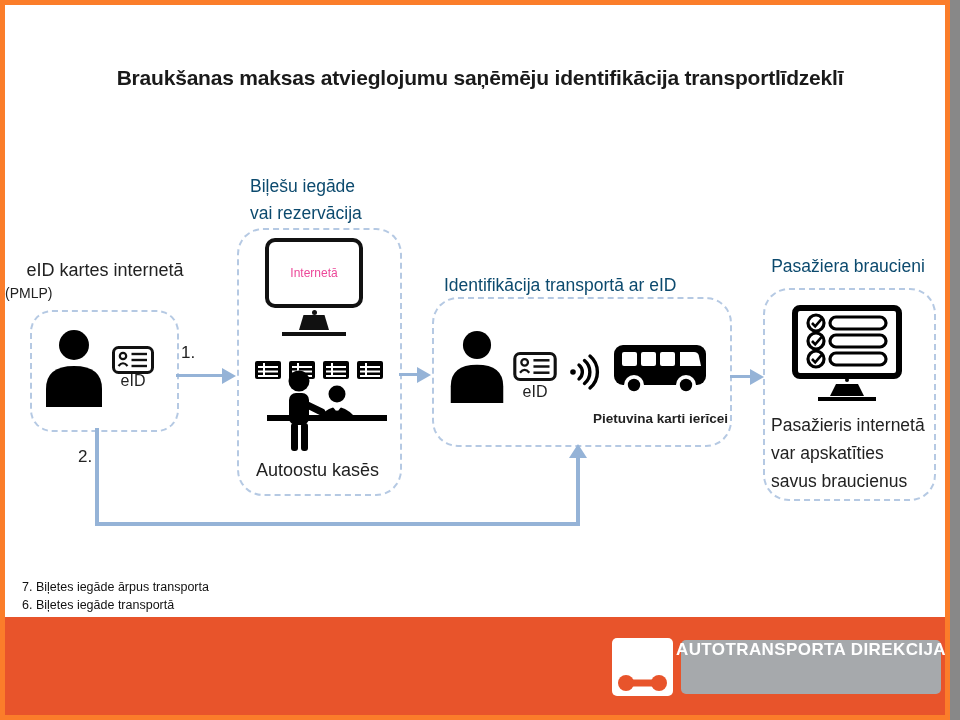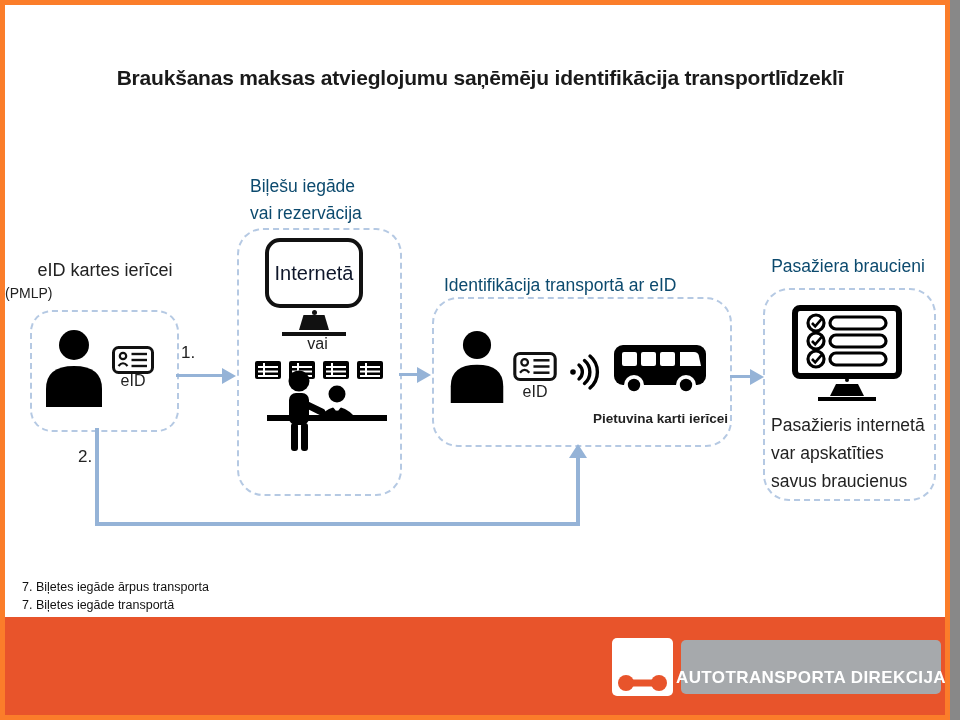--- a/index.html
+++ b/index.html
@@ -15,45 +15,45 @@
     font-size:21px;font-weight:bold;color:#1a1a1a;letter-spacing:-0.2px;
   }
   .node-heading{position:absolute;color:#0c4a6e;font-size:17.5px;}
   .dashed-box{position:absolute;border:2px dashed #B5C9E3;border-radius:26px;background:#fff;}
   .c-line{position:absolute;background:#95B3D7;}
   .arrow-right{position:absolute;width:0;height:0;border-top:8px solid transparent;border-bottom:8px solid transparent;border-left:14px solid #95B3D7;}
   .arrow-up{position:absolute;width:0;height:0;border-left:9px solid transparent;border-right:9px solid transparent;border-bottom:14px solid #95B3D7;}
   .step-label{position:absolute;font-size:17px;color:#222;}
   .small-label{position:absolute;font-size:16px;color:#222;text-align:center;}
   .monitor{position:absolute;left:265px;top:238px;width:98px;}
-  .monitor-screen{height:62px;border:4px solid #111;border-radius:15px;background:#fff;display:flex;align-items:center;justify-content:center;font-size:20px;color:#0f172a;}
+  .monitor-screen{height:62px;border:4px solid #111;border-radius:10px;background:#fff;display:flex;align-items:center;justify-content:center;font-size:12px;color:#ec4899;}
   .monitor-dot{width:5px;height:5px;border-radius:50%;background:#111;margin:2px auto 0;}
   .monitor-stand{width:30px;height:15px;background:#111;clip-path:polygon(15% 0,85% 0,100% 100%,0 100%);margin:0 auto;}
   .monitor-base{width:64px;height:4px;background:#111;margin:2px auto 0;}
   .caption{position:absolute;color:#222;}
   .footnote{position:absolute;left:22px;font-size:12.5px;color:#111;}
   .footer-band{position:absolute;left:0;right:0;top:617px;bottom:0;background:#E8542B;}
   .logo-white{position:absolute;left:612px;top:638px;width:61px;height:58px;background:#fff;border-radius:5px;z-index:10;}
   .brand-badge{
     position:absolute;left:681px;top:640px;width:260px;height:54px;background:#A6A9AC;border-radius:5px;z-index:10;
-    display:flex;align-items:flex-end;justify-content:center;padding-bottom:6px;box-sizing:border-box;
+    display:flex;justify-content:center;padding-bottom:6px;box-sizing:border-box;
   }
   .brand-badge span{font-size:17px;font-weight:bold;color:#fff;letter-spacing:0.4px;white-space:nowrap;}
   svg{display:block;}
 </style>
 </head>
 <body>
 
 <div class="page">
 
   <div class="title">Braukšanas maksas atvieglojumu saņēmēju identifikācija transportlīdzeklī</div>
 
   <div class="node-heading preline" style="left:250px;top:173px;line-height:27px;">Biļešu iegāde
 vai rezervācija</div>
-  <div class="node-heading" style="left:5px;top:260px;width:200px;text-align:center;font-size:18px;color:#222;">eID kartes ierīcei</div>
+  <div class="node-heading" style="left:5px;top:260px;width:200px;text-align:center;font-size:18px;color:#222;">eID kartes internetā</div>
   <div class="node-heading" style="left:5px;top:285px;width:200px;text-align:left;font-size:14px;color:#222;">(PMLP)</div>
   <div class="node-heading" style="left:756px;top:256px;width:184px;text-align:center;">Pasažiera braucieni</div>
   <div class="node-heading" style="left:444px;top:275px;">Identifikācija transportā ar eID</div>
 
   <div class="dashed-box" style="left:30px;top:310px;width:145px;height:118px;border-radius:22px;"></div>
   <div class="dashed-box" style="left:237px;top:228px;width:161px;height:264px;"></div>
   <div class="dashed-box" style="left:432px;top:297px;width:296px;height:146px;"></div>
   <div class="dashed-box" style="left:763px;top:288px;width:169px;height:209px;"></div>
 
   <svg class="abs" style="left:42px;top:329px;" width="64" height="78" viewBox="0 0 64 78">
@@ -73,21 +73,20 @@
   <div class="step-label" style="left:181px;top:343px;">1.</div>
   <div class="c-line" style="left:176px;top:374px;width:46px;height:3px;"></div>
   <div class="arrow-right" style="left:222px;top:368px;"></div>
 
   <div class="monitor">
     <div class="monitor-screen">Internetā</div>
     <div class="monitor-dot"></div>
     <div class="monitor-stand"></div>
     <div class="monitor-base"></div>
   </div>
-  <div class="small-label" style="left:237px;top:335px;width:161px;">vai</div>
   <svg class="abs" style="left:255px;top:361px;" width="132" height="90" viewBox="0 0 132 90">
     <g fill="#000">
       <rect x="0" y="0" width="26" height="18" rx="2"></rect>
       <rect x="34" y="0" width="26" height="18" rx="2"></rect>
       <rect x="68" y="0" width="26" height="18" rx="2"></rect>
       <rect x="102" y="0" width="26" height="18" rx="2"></rect>
     </g>
     <g stroke="#fff" stroke-width="2">
       <line x1="3" y1="6" x2="23" y2="6"></line>
         <line x1="3" y1="10.5" x2="23" y2="10.5"></line>
@@ -110,20 +109,21 @@
     <path d="M66 54 q16 -16 32 0 v2 H66 Z" fill="#000"></path>
     <path d="M77 45 l5 6 5 -6 z" fill="#fff"></path>
     <path d="M82 49 l3.2 4 -3.2 6 -3.2 -6 z" fill="#000"></path>
     <rect x="12" y="54" width="120" height="6" fill="#000"></rect>
     <circle cx="44" cy="20" r="10.5" fill="#000"></circle>
     <rect x="34" y="32" width="20" height="32" rx="7" fill="#000"></rect>
     <rect x="48" y="38" width="26" height="7" rx="3.5" fill="#000" transform="rotate(26 48 38)"></rect>
     <rect x="36" y="62" width="7" height="28" rx="3" fill="#000"></rect>
     <rect x="46" y="62" width="7" height="28" rx="3" fill="#000"></rect>
   </svg>
+  <div class="small-label" style="left:237px;top:460px;width:161px;font-size:18px;">Autoostu kasēs</div>
 
   <div class="c-line" style="left:399px;top:373px;width:18px;height:3px;"></div>
   <div class="arrow-right" style="left:417px;top:367px;"></div>
 
   <svg class="abs" style="left:447px;top:329px;" width="60" height="75" viewBox="0 0 64 78">
     <circle cx="32" cy="16" r="15" fill="#000"></circle>
     <path d="M4 78 V60 Q4 37 32 37 Q60 37 60 60 V78 Z" fill="#000"></path>
   </svg>
   <svg class="abs" style="left:513px;top:352px;" width="44" height="29" viewBox="0 0 42 28">
     <rect x="1.5" y="1.5" width="39" height="25" rx="5" fill="#fff" stroke="#111" stroke-width="3"></rect>
@@ -179,21 +179,21 @@
 var apskatīties
 savus braucienus</div>
 
   <div class="step-label" style="left:78px;top:447px;">2.</div>
   <div class="c-line" style="left:95px;top:428px;width:4px;height:97px;"></div>
   <div class="c-line" style="left:95px;top:522px;width:485px;height:4px;"></div>
   <div class="c-line" style="left:576px;top:457px;width:4px;height:68px;"></div>
   <div class="arrow-up" style="left:569px;top:444px;"></div>
 
   <div class="footnote" style="top:580px;">7. Biļetes iegāde ārpus transporta</div>
-  <div class="footnote" style="top:598px;">7. Biļetes iegāde transportā</div>
+  <div class="footnote" style="top:598px;">6. Biļetes iegāde transportā</div>
 
   <div class="footer-band"></div>
   <div class="logo-white">
     <svg width="61" height="58" viewBox="0 0 61 58">
       <rect x="14" y="41.5" width="33" height="7" fill="#E8542B"></rect>
       <circle cx="14" cy="45" r="8" fill="#E8542B"></circle>
       <circle cx="47" cy="45" r="8" fill="#E8542B"></circle>
     </svg>
   </div>
   <div class="brand-badge">

